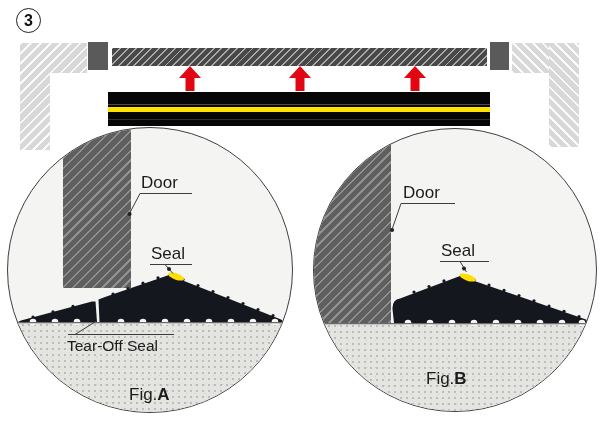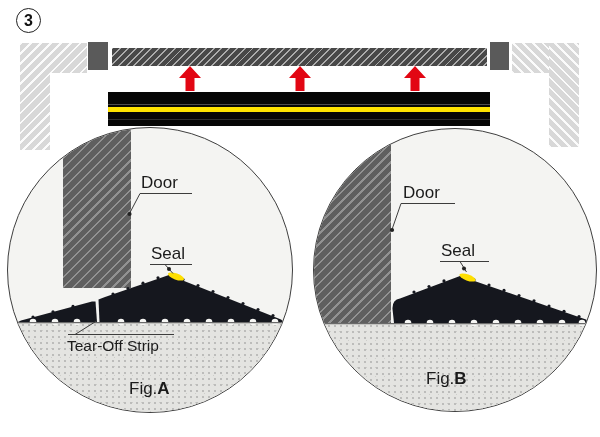--- a/index.html
+++ b/index.html
@@ -135,22 +135,22 @@
         <path d="M184,65.5 H132 L121.5,85.5"></path>
         <path d="M184,136.5 H142 M157,136.5 L165,145.5"></path>
         <path d="M60,206.5 H166 M67,206.5 L88.5,193"></path>
       </g>
       <circle cx="121.5" cy="86" r="2.1" fill="#222"></circle>
       <circle cx="161" cy="141" r="2" fill="#222"></circle>
     </svg>
 
     <div class="lbl" style="left:133px;top:46px;">Door</div>
     <div class="lbl" style="left:143px;top:117px;">Seal</div>
-    <div class="lbl lbl-small" style="left:59px;top:209px;">Tear-Off Strip</div>
-    <div class="lbl caption" style="left:121px;top:252px;">
+    <div class="lbl lbl-small" style="left:59px;top:209px;">Tear-Off Seal</div>
+    <div class="lbl caption" style="left:121px;top:258px;">
       <span>Fig.</span><b>A</b>
     </div>
   </div>
 
   <div class="abs detail-circle" style="left:313px;top:128px;width:284px;height:284px;">
     <div class="abs door" style="left:0;top:0;width:77px;height:194px;"></div>
     <div class="abs floor" style="left:0;top:194px;width:284px;height:90px;"></div>
 
     <svg class="abs" style="left:0;top:0;" width="284" height="284" viewBox="0 0 284 284">
 

